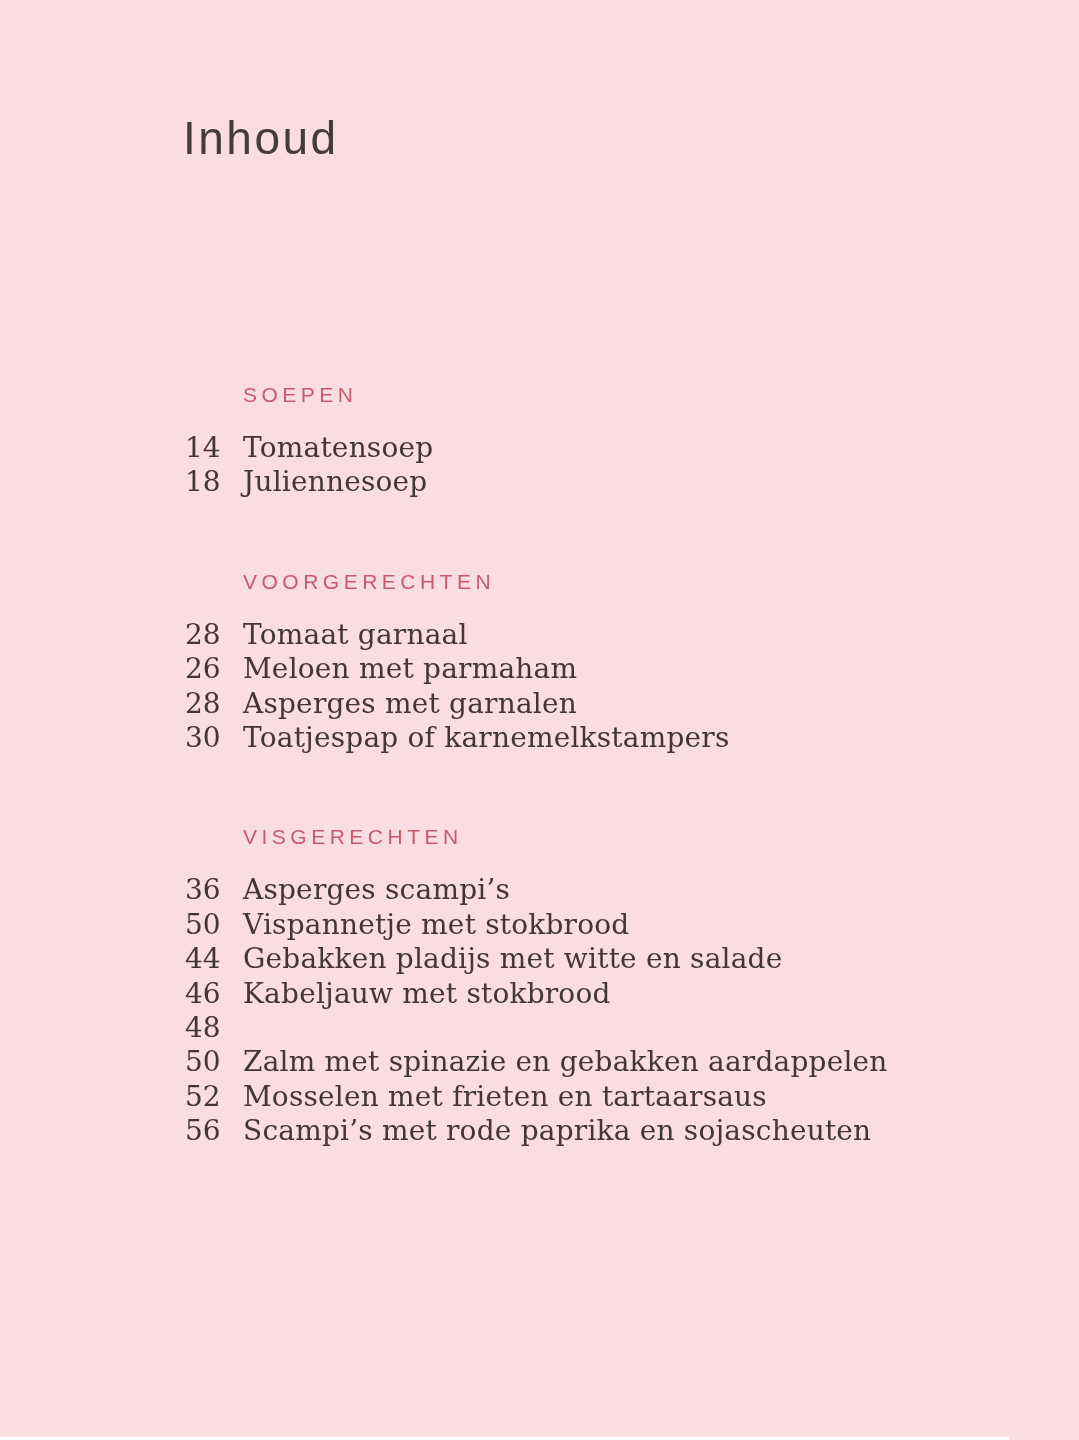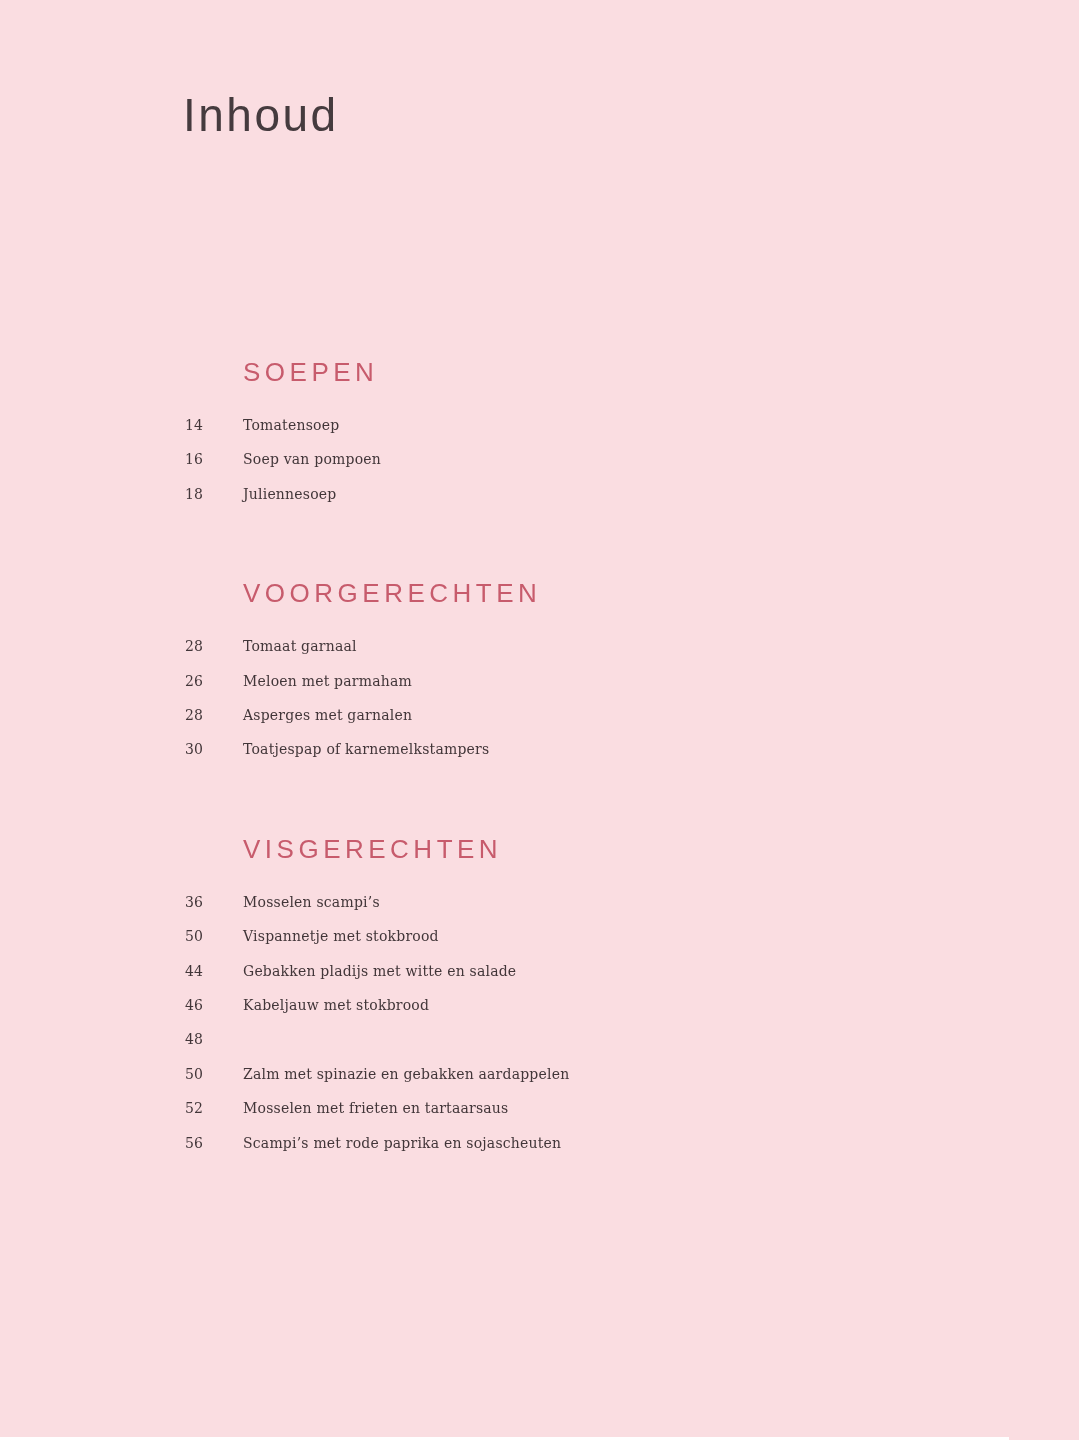--- a/index.html
+++ b/index.html
@@ -14,21 +14,21 @@
     width: 1079px;
     height: 1440px;
     background: var(--bg);
     overflow: hidden;
     font-family: "Liberation Sans", sans-serif;
     position: relative;
   }
   .page {
     width: 1009px;
     height: 1440px;
-    padding-top: 92px;
+    padding-top: 115px;
     position: relative;
   }
   .page-title {
     margin: 0 0 0 183px;
     font-family: "Liberation Sans", sans-serif;
     font-weight: 300;
     font-size: 46px;
     line-height: 1;
     letter-spacing: 2.5px;
     color: var(--title);
@@ -36,35 +36,35 @@
   .toc-sections {
     margin-top: 222px;
   }
   .toc-section {
     margin-bottom: 70px;
   }
   .section-heading {
     margin: 0 0 24px 243px;
     font-family: "Liberation Sans", sans-serif;
     font-weight: 400;
-    font-size: 26px;
+    font-size: 21px;
     line-height: 24px;
     letter-spacing: 4.5px;
     color: var(--accent);
   }
   .toc-items {
     margin: 0;
     padding: 0;
     list-style: none;
   }
   .toc-item {
     display: flex;
     align-items: flex-end;
     font-family: "DejaVu Serif", serif;
-    font-size: 14px;
+    font-size: 28px;
     line-height: 34.4px;
     color: var(--text);
   }
   .toc-item .page-num {
     margin-left: 185px;
     width: 58px;
     flex: 0 0 58px;
   }
   .toc-item .item-title {
     flex: 1 1 auto;
@@ -88,24 +88,20 @@
   <div class="toc-sections">
   <section class="toc-section">
     <h2 class="section-heading">SOEPEN</h2>
     <ul class="toc-items">
 
     <li class="toc-item">
         <span class="page-num">14</span>
         <span class="item-title">Tomatensoep</span>
       </li>
           <li class="toc-item">
-        <span class="page-num">16</span>
-        <span class="item-title">Soep van pompoen</span>
-      </li>
-          <li class="toc-item">
         <span class="page-num">18</span>
         <span class="item-title">Juliennesoep</span>
       </li>
         </ul>
   </section>
 
   <section class="toc-section">
     <h2 class="section-heading">VOORGERECHTEN</h2>
     <ul class="toc-items">
 
@@ -127,21 +123,21 @@
       </li>
         </ul>
   </section>
 
   <section class="toc-section">
     <h2 class="section-heading">VISGERECHTEN</h2>
     <ul class="toc-items">
 
     <li class="toc-item">
         <span class="page-num">36</span>
-        <span class="item-title">Mosselen scampi’s</span>
+        <span class="item-title">Asperges scampi’s</span>
       </li>
           <li class="toc-item">
         <span class="page-num">50</span>
         <span class="item-title">Vispannetje met stokbrood</span>
       </li>
           <li class="toc-item">
         <span class="page-num">44</span>
         <span class="item-title">Gebakken pladijs met witte en salade</span>
       </li>
           <li class="toc-item">

